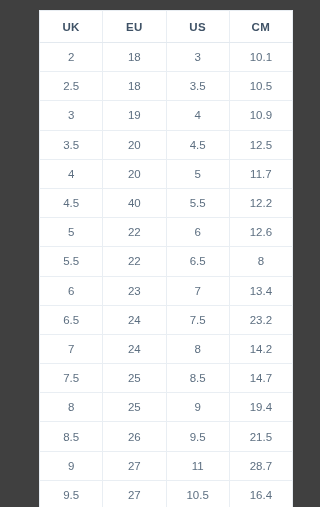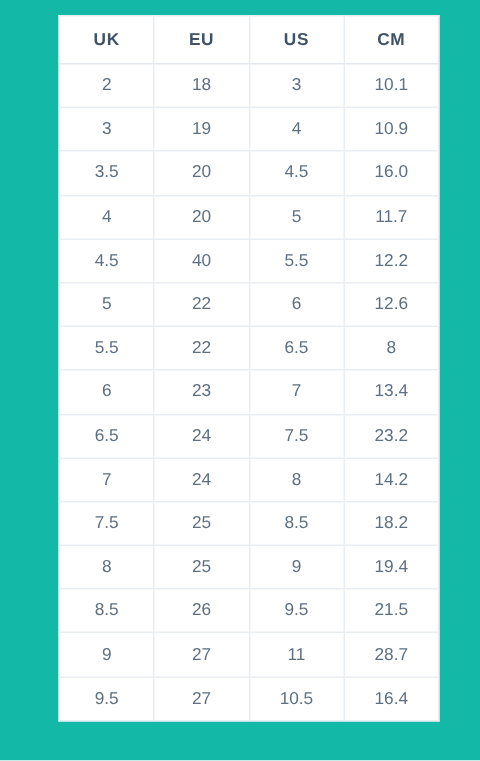--- a/index.html
+++ b/index.html
@@ -14,21 +14,21 @@
     font-family: "Liberation Sans", sans-serif;
     -webkit-font-smoothing: antialiased;
   }
   #size-chart-wrap {
     width: 320px;
     height: 507px;
     display: flex;
     justify-content: center;
     align-items: flex-start;
     padding-top: 10px;
-    background: #14b8a6;
+    background: #404040;
     padding-left: 12px;
   }
   table#size-chart {
     width: 254px;
     border-collapse: collapse;
     table-layout: fixed;
     background: #ffffff;
     border: 1px solid #e8edf2;
   }
   table#size-chart col { width: 25%; }
@@ -83,30 +83,36 @@
         </tr>
     </thead>
     <tbody id="table-body">
         <tr>
           <td>2</td>
           <td>18</td>
           <td>3</td>
           <td>10.1</td>
         </tr>
         <tr>
+          <td>2.5</td>
+          <td>18</td>
+          <td>3.5</td>
+          <td>10.5</td>
+        </tr>
+        <tr>
           <td>3</td>
           <td>19</td>
           <td>4</td>
           <td>10.9</td>
         </tr>
         <tr>
           <td>3.5</td>
           <td>20</td>
           <td>4.5</td>
-          <td>16.0</td>
+          <td>12.5</td>
         </tr>
         <tr>
           <td>4</td>
           <td>20</td>
           <td>5</td>
           <td>11.7</td>
         </tr>
         <tr>
           <td>4.5</td>
           <td>40</td>
@@ -140,21 +146,21 @@
         <tr>
           <td>7</td>
           <td>24</td>
           <td>8</td>
           <td>14.2</td>
         </tr>
         <tr>
           <td>7.5</td>
           <td>25</td>
           <td>8.5</td>
-          <td>18.2</td>
+          <td>14.7</td>
         </tr>
         <tr>
           <td>8</td>
           <td>25</td>
           <td>9</td>
           <td>19.4</td>
         </tr>
         <tr>
           <td>8.5</td>
           <td>26</td>

